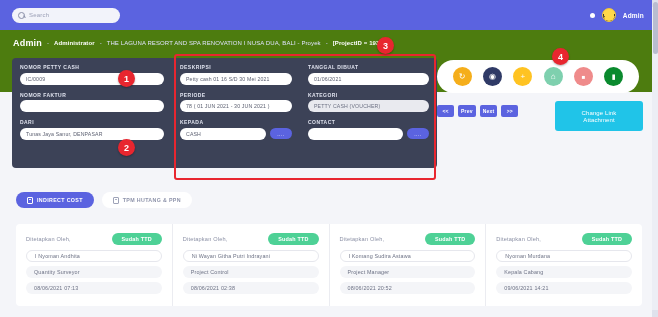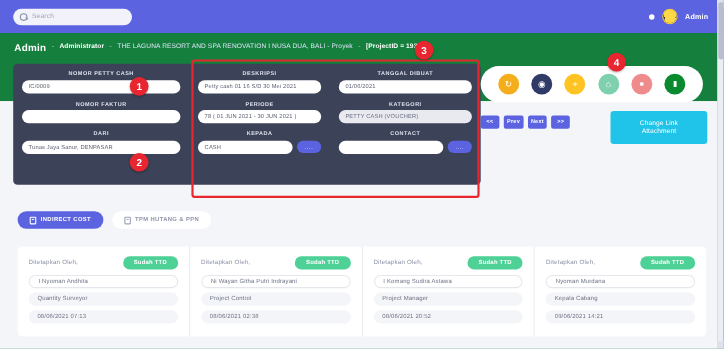--- a/index.html
+++ b/index.html
@@ -2,21 +2,21 @@
 <html><head>
 <meta charset="utf-8">
 <style>
   * { box-sizing: border-box; margin: 0; padding: 0; }
   html, body { width: 658px; height: 317px; overflow: hidden; }
   body {
     font-family: "Liberation Sans", sans-serif;
     background: #f0f1f5;
     position: relative;
   }
-  .app { position: absolute; inset: 0; background: #15803d; overflow: hidden; text-align: center; }
+  .app { position: absolute; inset: 0; background: #4d7c0f; overflow: hidden; }
 
   
   .topbar {
     position: absolute; left: 0; top: 0; width: 658px; height: 30px;
     background: #5b63e0; display: flex; align-items: center;
   }
   .search-box {
     margin-left: 12px; width: 108px; height: 15px; border-radius: 9px;
     background: #f2f3fa; display: flex; align-items: center; padding: 0 6px; gap: 4px;
   }

